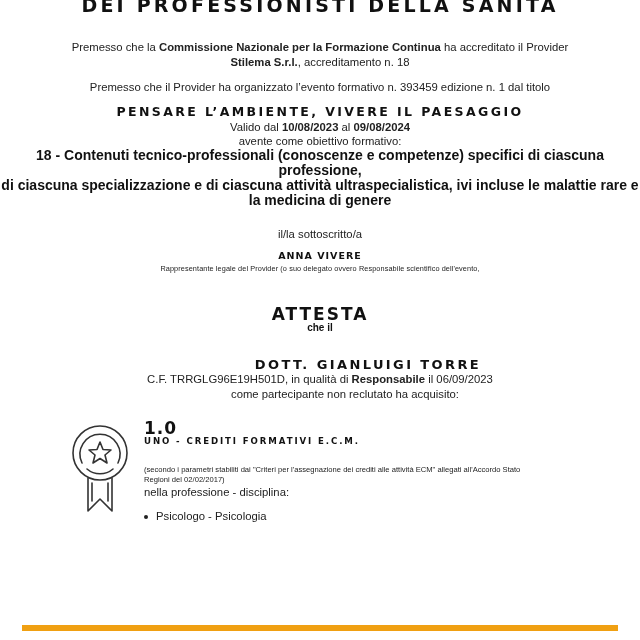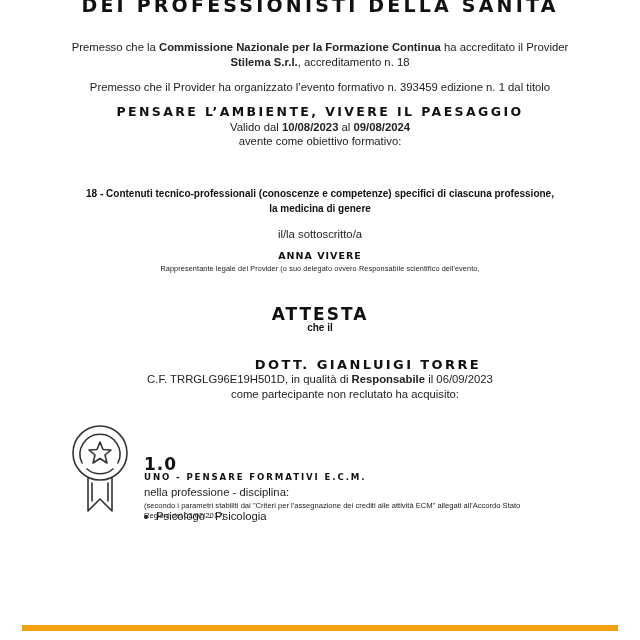--- a/index.html
+++ b/index.html
@@ -1,30 +1,30 @@
 <!DOCTYPE html>
 <html><head>
 <meta charset="utf-8">
 <style>
   html, body { margin:0; padding:0; background:#ffffff; }
   body { width:640px; height:640px; overflow:hidden; position:relative; color:#1a1a1a; font-family:"Liberation Sans", sans-serif; }
   .abs { position:absolute; left:0; width:640px; text-align:center; }
   .title { top:-6px; font-family:"DejaVu Sans", sans-serif; font-weight:bold; font-size:19px; letter-spacing:3.2px; color:#111; }
   .p { font-size:11.3px; line-height:15px; color:#222; }
   .event-title { top:104px; font-family:"DejaVu Sans", sans-serif; font-weight:bold; font-size:12.5px; letter-spacing:2.4px; color:#111; }
-  .obj { font-weight:bold; font-size:10px; line-height:15px; color:#111;margin-top:38px; }
+  .obj { font-weight:bold; font-size:14px; line-height:15px; color:#111; }
   .name-sig { top:250px; font-family:"DejaVu Sans", sans-serif; font-weight:bold; font-size:9.5px; letter-spacing:1px; color:#111; }
   .small { font-size:7.3px; line-height:10px; color:#222; letter-spacing:0.1px; }
   .attesta { top:304px; font-family:"DejaVu Sans", sans-serif; font-weight:bold; font-size:17px; letter-spacing:2px; color:#111; }
   .che { top:322px; font-weight:bold; font-size:10px; color:#111; }
   .dott { top:357px; font-family:"DejaVu Sans", sans-serif; font-weight:bold; font-size:13px; letter-spacing:2.4px; color:#111;margin-left:48px; }
   b { font-weight:bold; }
   .badge { position:absolute; left:68px; top:421px; width:64px; height:92px; }
   .credits { position:absolute; left:144px; top:420px; width:460px; }
-  .credits-num { font-family:"DejaVu Sans", sans-serif; font-weight:bold; font-size:17px; line-height:17px; letter-spacing:1px; color:#111;margin-top:36px; }
+  .credits-num { font-family:"DejaVu Sans", sans-serif; font-weight:bold; font-size:17px; line-height:17px; letter-spacing:1px; color:#111; }
   .credits-label { font-family:"DejaVu Sans", sans-serif; font-weight:bold; font-size:8.6px; letter-spacing:1.9px; color:#111; margin-top:-1px; }
   .credits-note { font-size:7.6px; line-height:10px; color:#222; margin-top:19px; }
   .disc-label { position:absolute; left:144px; top:486px; font-size:11.3px; color:#222; }
   .disc-list { position:absolute; left:144px; top:510px; margin:0; padding:0; list-style:none; font-size:11.3px; color:#222; }
   .disc-list li { position:relative; padding-left:12px;text-align:right; }
   .disc-list li::before { content:""; position:absolute; left:0; top:5px; width:4px; height:4px; border-radius:50%; background:#222; }
   .bar { position:absolute; left:22px; top:625px; width:596px; height:6px; }
 </style>
 </head>
 <body>
@@ -41,20 +41,21 @@
 <div class="abs event-title">PENSARE L’AMBIENTE, VIVERE IL PAESAGGIO</div>
 
 <div class="abs p" style="top:120px;">
   <span>Valido dal </span><b>10/08/2023</b><span> al </span><b>09/08/2024</b>
 </div>
 
 <div class="abs p" style="top:134px;">avente come obiettivo formativo:</div>
 
 <div class="abs obj" style="top:148px;">
   <div>18 - Contenuti tecnico-professionali (conoscenze e competenze) specifici di ciascuna professione,</div>
+  <div>di ciascuna specializzazione e di ciascuna attività ultraspecialistica, ivi incluse le malattie rare e</div>
   <div>la medicina di genere</div>
 </div>
 
 <div class="abs p" style="top:227px;">il/la sottoscritto/a</div>
 
 <div class="abs name-sig">ANNA VIVERE</div>
 
 <div class="abs small" style="top:264px;">
   <div>Rappresentante legale del Provider (o suo delegato ovvero Responsabile scientifico dell'evento,</div>
 </div>
@@ -77,21 +78,21 @@
     <path d="M19 48 A20 20 0 0 0 45 48"></path>
     <polygon points="32,21 35,28.5 43,29 37,34 39,42 32,37.5 25,42 27,34 21,29 29,28.5"></polygon>
     <path d="M20 57 L20 90 L32 78 L44 90 L44 57"></path>
     <path d="M24 62 L24 80"></path>
     <path d="M40 62 L40 80"></path>
   </svg>
 </div>
 
 <div class="credits">
   <div class="credits-num">1.0</div>
-  <div class="credits-label">UNO - PENSARE FORMATIVI E.C.M.</div>
+  <div class="credits-label">UNO - CREDITI FORMATIVI E.C.M.</div>
   <div class="credits-note">
     <div>(secondo i parametri stabiliti dai "Criteri per l'assegnazione dei crediti alle attività ECM" allegati all'Accordo Stato</div>
     <div>Regioni del 02/02/2017)</div>
   </div>
 </div>
 
 <div class="disc-label">nella professione - disciplina:</div>
 
 <ul class="disc-list">
   <li>Psicologo - Psicologia</li>

